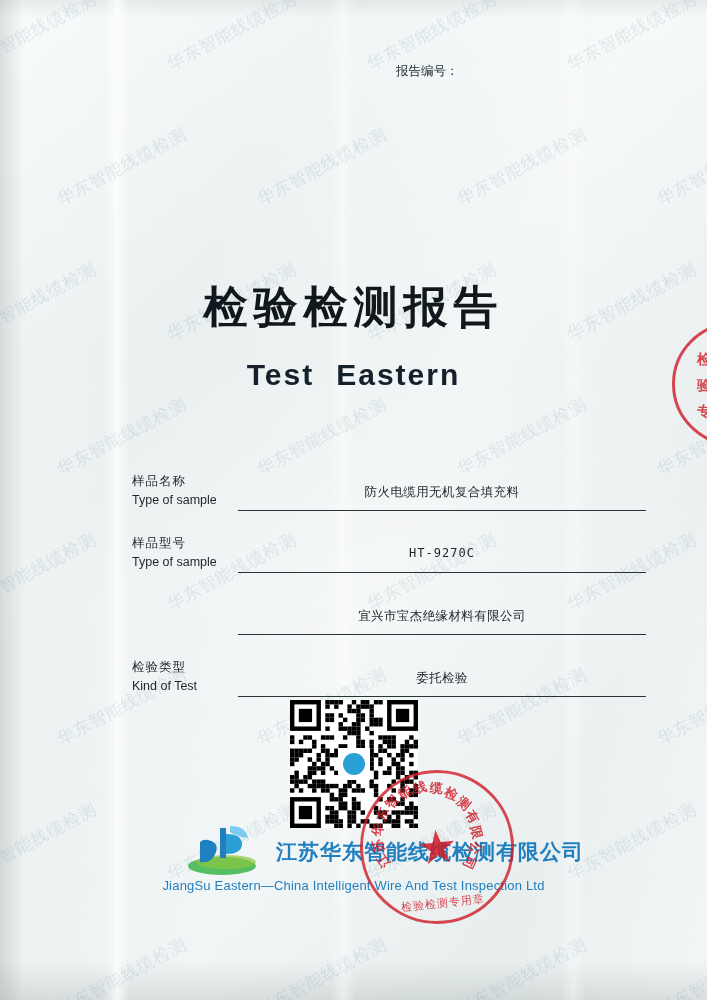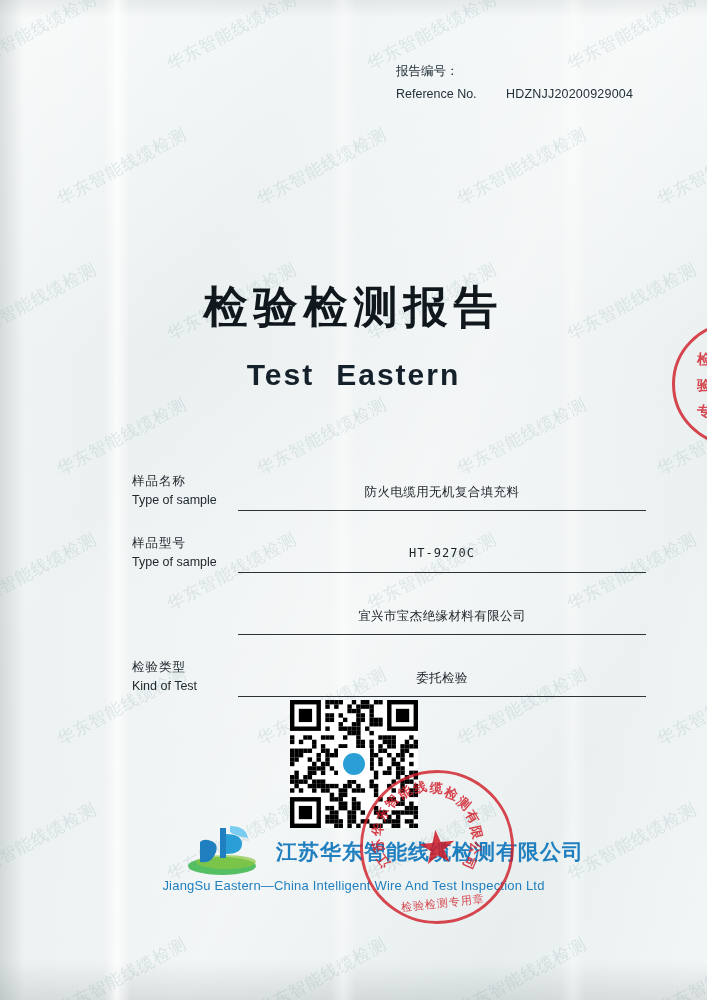--- a/index.html
+++ b/index.html
@@ -288,24 +288,20 @@
       <div class="wm" style="left: 560px; top: 830px;">华东智能线缆检测</div>
       <div class="wm" style="left: 50px; top: 965px;">华东智能线缆检测</div>
       <div class="wm" style="left: 250px; top: 965px;">华东智能线缆检测</div>
       <div class="wm" style="left: 450px; top: 965px;">华东智能线缆检测</div>
       <div class="wm" style="left: 650px; top: 965px;">华东智能线缆检测</div>
     </div>
 
   <div class="ref-block">
     <div class="ref-row">
       <span class="ref-label">报告编号：</span>
-    </div>
-    <div class="ref-row">
-      <span class="ref-label">Reference No.</span>
-      <span class="ref-value">HDZNJJ20200929004</span>
     </div>
   </div>
 
   <div class="title-cn">检验检测报告</div>
   <div class="title-en">
     <span>Test</span><span class="gap"></span><span>Eastern</span>
   </div>
 
   <div class="fields" id="fields">
       <div class="field-row">

